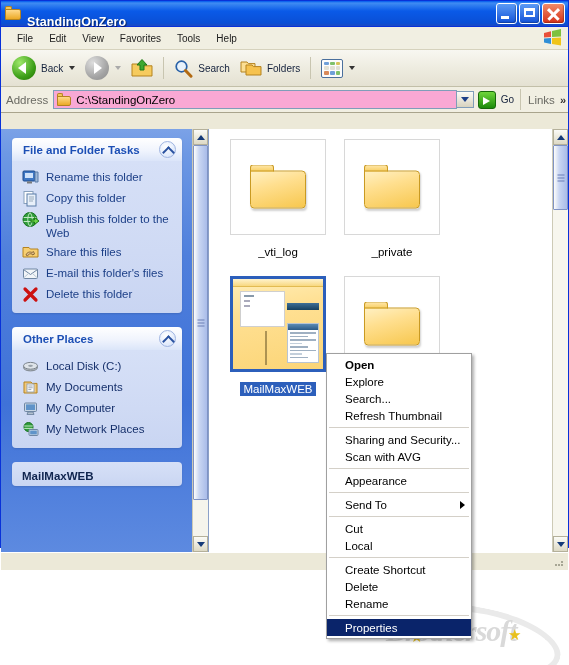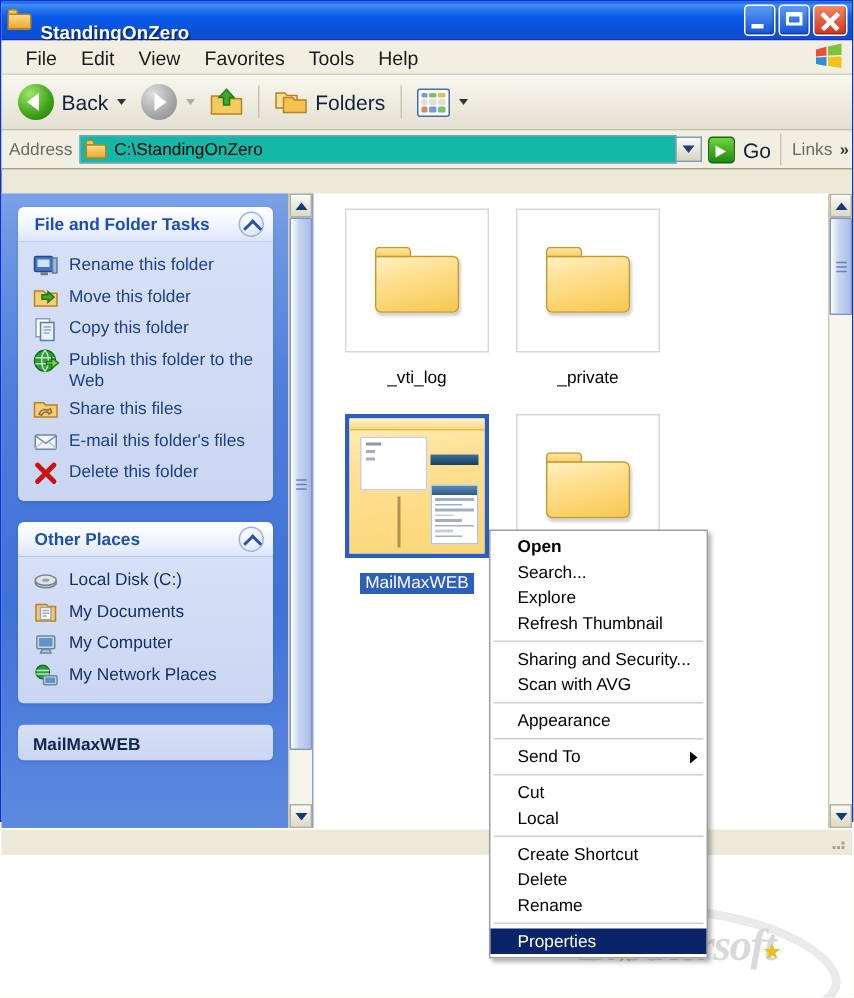--- a/index.html
+++ b/index.html
@@ -32,51 +32,51 @@
   .wbtn.min::after{content:"";position:absolute;left:4px;bottom:4px;width:8px;height:3px;background:#fff;}
   .wbtn.max::after{content:"";position:absolute;left:4px;top:4px;width:11px;height:9px;
         border:2px solid #fff;border-top-width:3px;box-sizing:border-box;}
   .wbtn.cls::before,.wbtn.cls::after{content:"";position:absolute;left:3px;top:9px;width:15px;height:2.5px;
         background:#fff;}
   .wbtn.cls::before{transform:rotate(45deg);} .wbtn.cls::after{transform:rotate(-45deg);}
 
   
   #menubar{height:22px;background:#f1efe2;border-bottom:1px solid #d6d2bd;
      display:flex;align-items:center;padding-left:8px;position:relative;}
-  .menu-item{padding:2px 8px;font-size:13px;color:#1b1b1b;}
+  .menu-item{padding:2px 8px;font-size:10px;color:#1b1b1b;}
   #xplogo{position:absolute;right:6px;top:2px;width:19px;height:18px;}
 
   
   #toolbar{height:36px;background:linear-gradient(180deg,#f8f7f1 0%,#eeece0 50%,#e4e1d2 100%);
      border-bottom:1px solid #c2bfa8;display:flex;align-items:center;padding-left:6px;}
   .tb{display:flex;align-items:center;height:30px;padding:0 5px;}
   .circ{width:24px;height:24px;border-radius:50%;position:relative;flex:none;}
   .circ.green{background:radial-gradient(circle at 33% 28%,#9ee86a,#3c9e18 62%,#217000);}
   .circ.gray{background:radial-gradient(circle at 33% 28%,#dedede,#a3a3a3 62%,#8b8b8b);}
   .arw{position:absolute;left:6px;top:6px;width:0;height:0;border-top:6px solid transparent;
       border-bottom:6px solid transparent;}
   .arw.l{border-right:8px solid #fff;} .arw.r{border-left:8px solid #fff;left:9px;}
-  .tb-lbl{font-size:14px;margin-left:5px;color:#14213c;}
+  .tb-lbl{font-size:10px;margin-left:5px;color:#14213c;}
   .caret{width:0;height:0;border-left:3.5px solid transparent;border-right:3.5px solid transparent;
       border-top:4px solid #333;margin-left:6px;}
   .caret.dim{border-top-color:#aaa;}
   .tb-sep{width:1px;height:22px;background:#c8c5b0;margin:0 5px;}
   #upico{width:22px;height:20px;position:relative;}
   #searchico{width:19px;height:19px;position:relative;}
   #foldersico{width:22px;height:18px;position:relative;}
   #viewsico{width:22px;height:19px;border:1px solid #4a6f9c;background:#fbfbfb;
      border-radius:2px;display:grid;grid-template-columns:repeat(3,1fr);grid-template-rows:repeat(3,1fr);
      gap:1px;padding:2px;box-sizing:border-box;}
   #viewsico i{display:block;border-radius:1px;}
 
   
   #addressbar{height:25px;background:#f1efe2;border-bottom:1px solid #a9a48c;
      display:flex;align-items:center;padding-left:5px;}
   #addr-label{font-size:11.5px;color:#6b6b64;margin-right:5px;}
-  #addr-field{flex:1;height:19px;background:#14b8a6;border:1px solid #7f9db9;
+  #addr-field{flex:1;height:19px;background:#f9a8d4;border:1px solid #7f9db9;
      display:flex;align-items:center;padding-left:3px;box-sizing:border-box;position:relative;}
   .mini-folder{width:15px;height:13px;position:relative;flex:none;margin-right:4px;}
   .mini-folder .bk{position:absolute;left:0;top:3px;width:14px;height:10px;border-radius:0 2px 2px 0;
      background:linear-gradient(180deg,#ffd98a,#eca926);border:1px solid #b5831f;box-sizing:border-box;}
   .mini-folder .tab{position:absolute;left:0;top:0;width:6px;height:4px;border-radius:2px 2px 0 0;
      background:#f5c65c;border:1px solid #b5831f;border-bottom:none;box-sizing:border-box;}
   #addr-text{font-size:11.5px;color:#000;}
   #addr-drop{width:17px;height:17px;background:linear-gradient(180deg,#fbfbf7,#d7d3bf);
      border:1px solid #7f9db9;border-left:none;display:flex;align-items:center;justify-content:center;
      box-sizing:border-box;}
@@ -241,20 +241,27 @@
       <i class="caret dim"></i>
     </div>
     <div class="tb">
       <svg id="upico" viewBox="0 0 22 20">
         <path d="M1 6 h7 l1.6 1.8 H21 V18 H1 Z" fill="#f6cb5e" stroke="#b5831f"></path>
         <path d="M11 1.5 L16 7 h-3 v5 h-4 V7 H6 Z" fill="#3da832" stroke="#1e7a16" stroke-width="1"></path>
       </svg>
     </div>
     <div class="tb-sep"></div>
     <div class="tb">
+      <svg id="searchico" viewBox="0 0 19 19">
+        <circle cx="7.5" cy="7.5" r="5.3" fill="#e8f2fb" stroke="#2a62a8" stroke-width="1.7"></circle>
+        <path d="M11.5 11.5 L17 17.2" stroke="#b26a12" stroke-width="3" stroke-linecap="round"></path>
+      </svg>
+      <span class="tb-lbl">Search</span>
+    </div>
+    <div class="tb">
       <svg id="foldersico" viewBox="0 0 22 18">
         <path d="M1 3 h6 l1.4 1.6 H15 V13 H1 Z" fill="#fcdf94" stroke="#b5831f"></path>
         <path d="M6 6 h6 l1.4 1.6 H21 V16 H6 Z" fill="#f6c24e" stroke="#b5831f"></path>
       </svg>
       <span class="tb-lbl">Folders</span>
     </div>
     <div class="tb-sep"></div>
     <div class="tb">
       <div id="viewsico">
         <i style="background:#6f9fd8"></i>
@@ -310,29 +317,20 @@
                 <svg viewBox="0 0 18 17" width="18" height="17">
                   <rect x="1" y="2" width="12" height="10" rx="1" fill="#3f77c4" stroke="#1d4a8c"></rect>
                   <rect x="3" y="4" width="8" height="5" fill="#cfe2fa"></rect>
                   <rect x="5" y="12.5" width="5" height="2" fill="#7a7a7a"></rect>
                   <path d="M13 3 h3 v10 h-3 z" fill="#9fb8d8" stroke="#5b7da8"></path>
                 </svg>
               </span>
               <span class="tx">Rename this folder</span>
             </div>
 
-            <div class="prow">
-              <span class="ic">
-                <svg viewBox="0 0 18 17" width="18" height="17">
-                  <path d="M1 4 h6 l1.3 1.5 H16 V14 H1 Z" fill="#f7cf72" stroke="#b5831f"></path>
-                  <path d="M6 6.5 h4 V4.5 l4 3.5 -4 3.5 V9.5 H6 Z" fill="#45a832" stroke="#1e7a16"></path>
-                </svg>
-              </span>
-              <span class="tx">Move this folder</span>
-            </div>
 
             <div class="prow">
               <span class="ic">
                 <svg viewBox="0 0 18 17" width="18" height="17">
                   <rect x="2" y="1.5" width="9" height="12" fill="#fff" stroke="#88a0bd"></rect>
                   <rect x="5" y="4" width="9" height="12" fill="#e8f0fa" stroke="#5b7da8"></rect>
                   <path d="M7 7 h5 M7 9 h5 M7 11 h4" stroke="#9ab" stroke-width="1"></path>
                 </svg>
               </span>
               <span class="tx">Copy this folder</span>
@@ -561,22 +559,22 @@
         <rect x="9" y="9" width="2" height="2"></rect>
           <rect x="6" y="9" width="2" height="2"></rect>
         <rect x="9" y="6" width="2" height="2"></rect>
           <rect x="3" y="9" width="2" height="2"></rect>
       </g>
     </svg>
   </div>
 
   <div id="ctxmenu">
     <div class="ci bold">Open</div>
+    <div class="ci">Explore</div>
     <div class="ci">Search...</div>
-    <div class="ci">Explore</div>
     <div class="ci">Refresh Thumbnail</div>
     <div class="csep"></div>
     <div class="ci">Sharing and Security...</div>
     <div class="ci">Scan with AVG</div>
     <div class="csep"></div>
     <div class="ci">Appearance</div>
     <div class="csep"></div>
     <div class="ci">
       <span>Send To</span>
       <i class="sub"></i>

